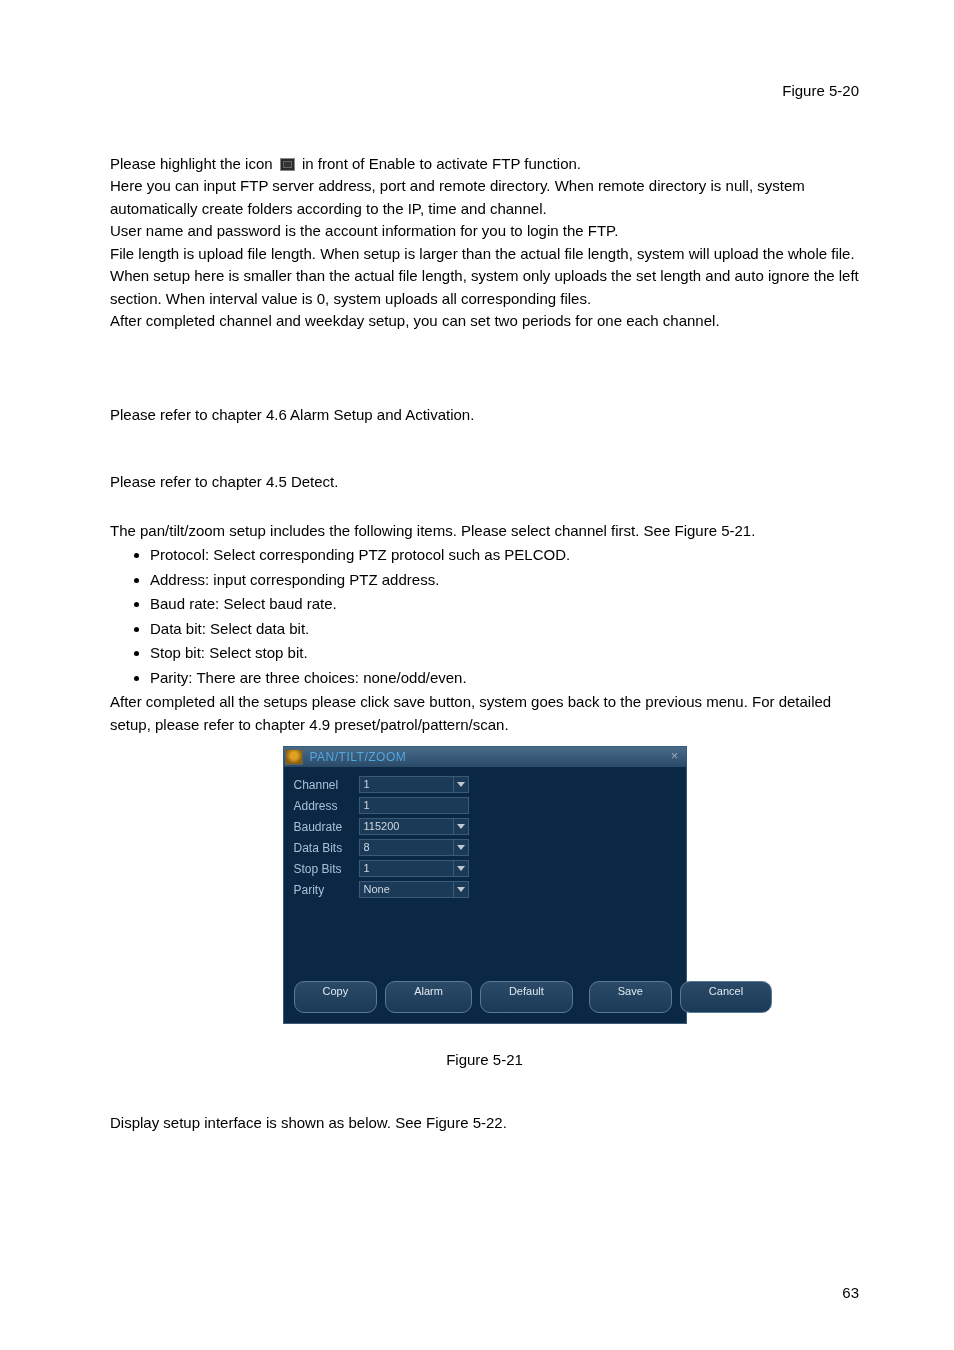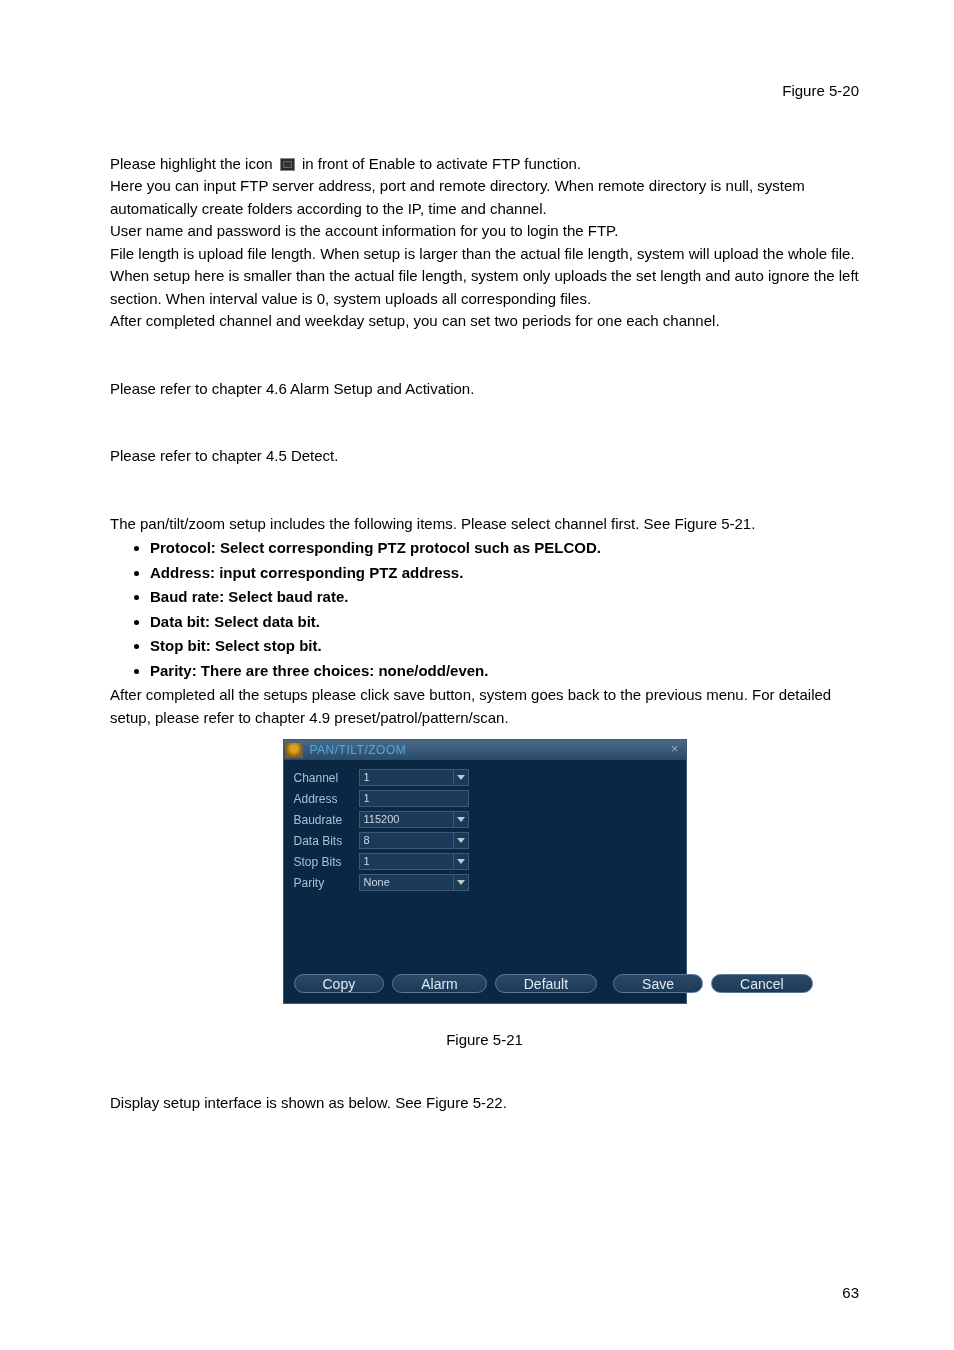--- a/index.html
+++ b/index.html
@@ -26,21 +26,21 @@
     margin: 0 3px;
     position: relative;
   }
   .inline-icon::after {
     content: "";
     position: absolute;
     left: 2px; top: 2px; right: 2px; bottom: 2px;
     border: 1px solid #666;
     background: #333;
   }
-  ul.bullets { list-style: disc; padding-left: 40px; margin: 2px 0; font-weight: bold; }
+  ul.bullets { list-style: disc; padding-left: 40px; margin: 2px 0; }
   ul.bullets li { margin: 2px 0; }
   .dialog {
     width: 404px;
     margin: 10px auto 0 auto;
     background: #0a2744;
     border: 1px solid #3a5a7a;
     box-shadow: inset 0 0 0 1px #0a2744;
     font-family: Arial, Helvetica, sans-serif;
     color: #cfd8dc;
   }
@@ -120,27 +120,27 @@
   }
   .form-field .val { padding-left: 4px; }
   .spacer { height: 70px; }
   .btn-row {
     display: flex;
     gap: 8px;
     padding: 6px 10px 10px 10px;
     justify-content: flex-start;
   }
   .dlg-btn {
-    height: 19px;
+    height: 32px;
     padding: 0 28px;
     border: 1px solid #5a7a9a;
     border-radius: 10px;
     background: linear-gradient(#2a4a68, #1a3a58);
     color: #e0e8f0;
-    font-size: 14px;
+    font-size: 11px;
     line-height: 18px;
     text-align: center;
   }
   .fig-caption-2 { text-align: center; margin-top: 25px; margin-bottom: 40px; }
   .page-num {
     position: absolute;
     bottom: 46px;
     right: 95px;
     font-size: 15px;
   }
@@ -153,25 +153,25 @@
 <p class="para">
   <span>Please highlight the icon</span>
   <span class="inline-icon"></span>
   <span>in front of Enable to activate FTP function.</span>
 </p>
 <p class="para">Here you can input FTP server address, port and remote directory. When remote directory is null, system automatically create folders according to the IP, time and channel.</p>
 <p class="para">User name and password is the account information for you to login the FTP.</p>
 <p class="para">File length is upload file length. When setup is larger than the actual file length, system will upload the whole file. When setup here is smaller than the actual file length, system only uploads the set length and auto ignore the left section. When interval value is 0, system uploads all corresponding files.</p>
 <p class="para">After completed channel and weekday setup, you can set two periods for one each channel.</p>
 
-<p class="para" style="margin-top:45px">Please refer to chapter 4.6 Alarm Setup and Activation.</p>
+<p class="para" style="margin-top:71px">Please refer to chapter 4.6 Alarm Setup and Activation.</p>
 
 <p class="para" style="margin-top:45px">Please refer to chapter 4.5 Detect.</p>
 
-<p class="para" style="margin-top:45px">The pan/tilt/zoom setup includes the following items. Please select channel first. See Figure 5-21.</p>
+<p class="para" style="margin-top:26px">The pan/tilt/zoom setup includes the following items. Please select channel first. See Figure 5-21.</p>
 
 <ul class="bullets">
   <li>Protocol: Select corresponding PTZ protocol such as PELCOD.</li>
   <li>Address: input corresponding PTZ address.</li>
   <li>Baud rate: Select baud rate.</li>
   <li>Data bit: Select data bit.</li>
   <li>Stop bit: Select stop bit.</li>
   <li>Parity: There are three choices: none/odd/even.</li>
 </ul>
 

